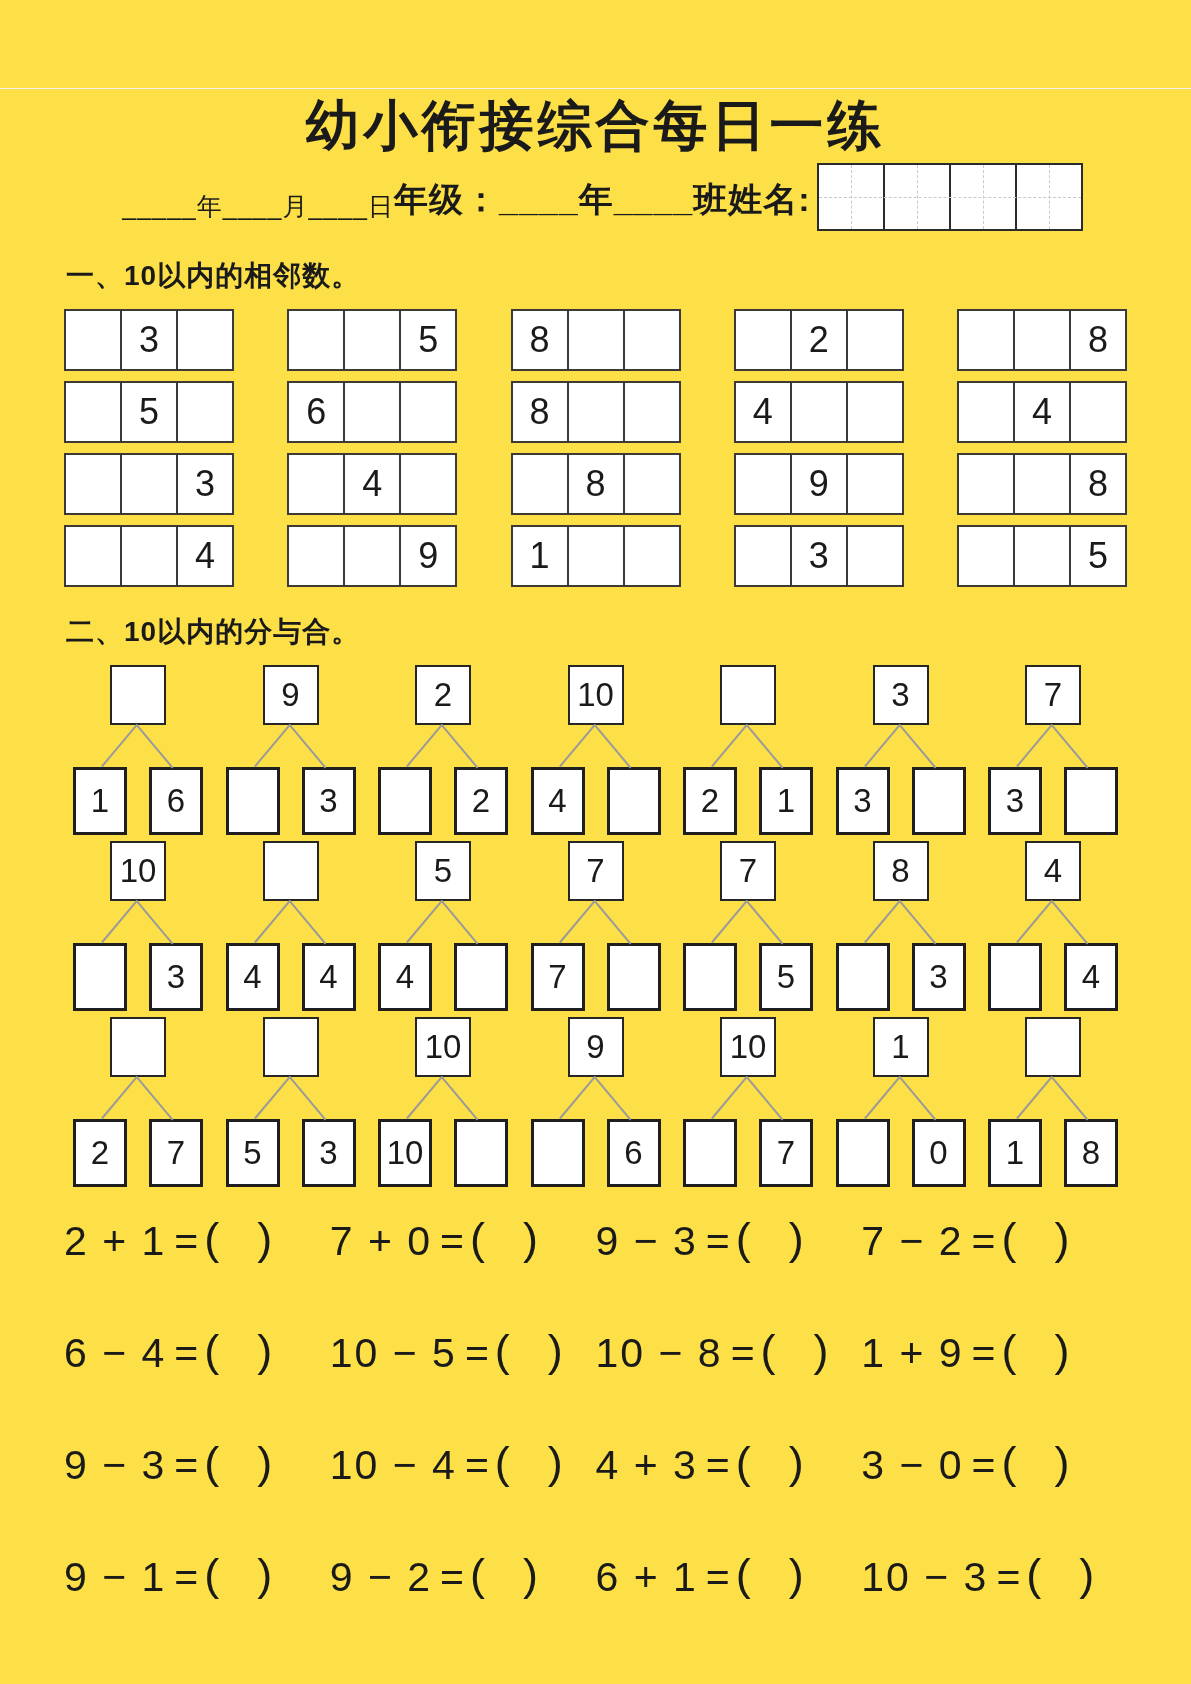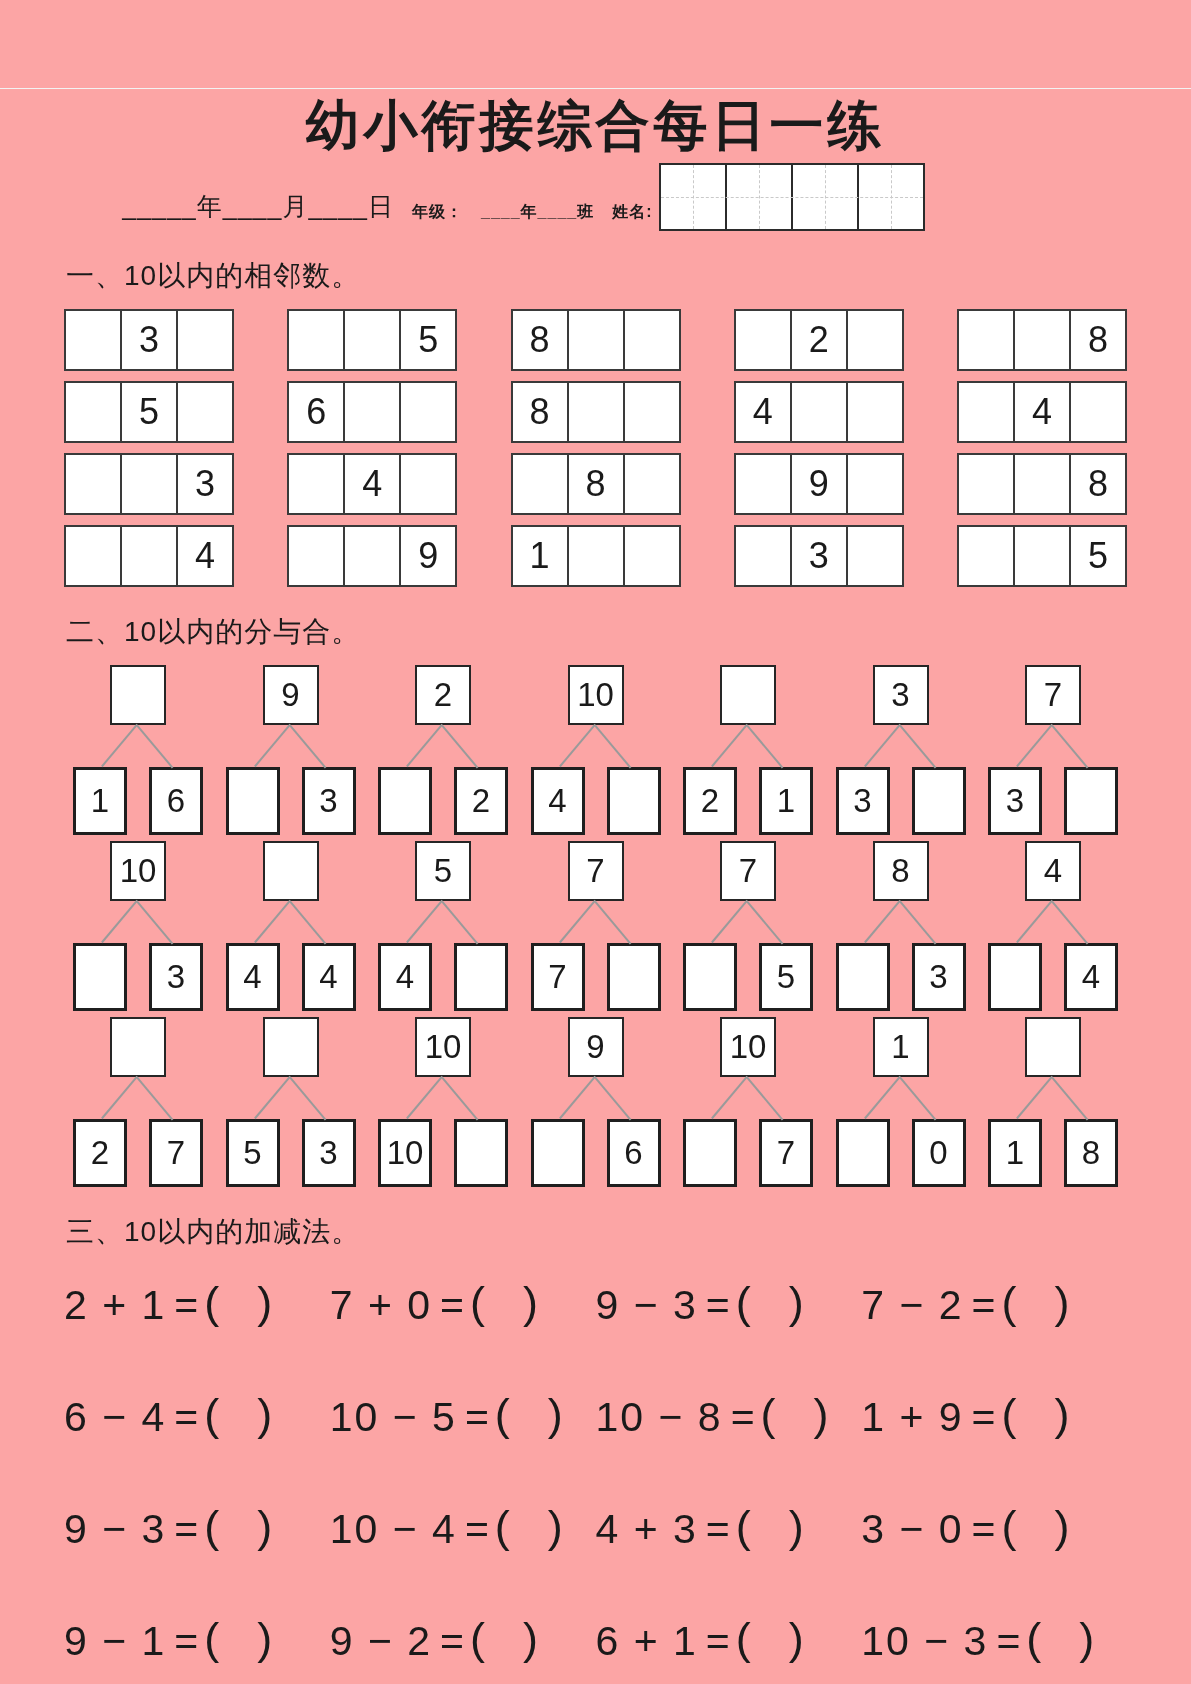--- a/index.html
+++ b/index.html
@@ -1,19 +1,19 @@
 <!DOCTYPE html>
 <html><head>
 <meta charset="utf-8">
 <style>
   html,body{margin:0;padding:0;background:#ffffff;}
   .page{
     position:relative;
     width:1191px;height:1684px;
-    background:#fca5a5;
+    background:#fde047;
     font-family:"Liberation Sans","DejaVu Sans",sans-serif;
     color:#1a1a1a;
     overflow:hidden;
     box-sizing:border-box;
     padding:96px 64px 0 64px;
   }
   .top-rule{position:absolute;top:88px;left:0;width:100%;height:1px;background:#f2f2f2;}
 
   
   .title{
@@ -25,21 +25,21 @@
     margin:0 0 6px 0;
   }
   .head-row{
     display:flex;
     align-items:flex-end;
     margin-top:2px;
     height:70px;
     text-align:right;
   }
   .date-line{font-size:25px;letter-spacing:1px;padding-bottom:8px;width:330px;}
-  .grade-line{font-size:16px;font-weight:bold;letter-spacing:1px;padding-bottom:8px;white-space:nowrap;margin-left:18px;}
+  .grade-line{font-size:34px;font-weight:bold;letter-spacing:1px;padding-bottom:8px;white-space:nowrap;}
   .name-grid{
     margin-left:6px;
     width:262px;height:64px;
     border:2px solid #2b2b2b;
     display:flex;
     position:relative;
     background:#fff;
   }
   .name-grid::after{
     content:"";position:absolute;left:0;right:0;top:50%;
@@ -48,21 +48,21 @@
   .ng-cell{flex:1;border-right:2px solid #2b2b2b;position:relative;}
   .ng-cell:last-child{border-right:none;}
   .ng-cell::before{
     content:"";position:absolute;top:0;bottom:0;left:50%;
     border-left:1px dashed #c9c9c9;
   }
 
   
   .sec-head{
     font-size:28px;
-    font-weight:normal;
+    font-weight:bold;
     letter-spacing:1px;
     margin:26px 0 14px 2px;
   }
 
   
   .adj-row{display:flex;justify-content:space-between;margin-bottom:10px;}
   .strip{
     display:flex;
     width:166px;height:58px;
     border:2.5px solid #3a3a3a;
@@ -479,21 +479,20 @@
             <div class="bl r"></div>
           </div>
           <div class="bond-bottom">
             <div class="bond-box">1</div>
             <div class="bond-box">8</div>
           </div>
         </div>
       </div>
     </div>
 
-  <div class="sec-head">三、10以内的加减法。</div>
   <div id="equations" class="eq-grid">
       <div class="eq-row">
         <div class="eq">
           <span class="lhs">2 + 1</span>
           <span class="sign">=</span>
           <span class="paren">(</span>
           <span class="slot"></span>
           <span class="paren">)</span>
         </div>
         <div class="eq">

